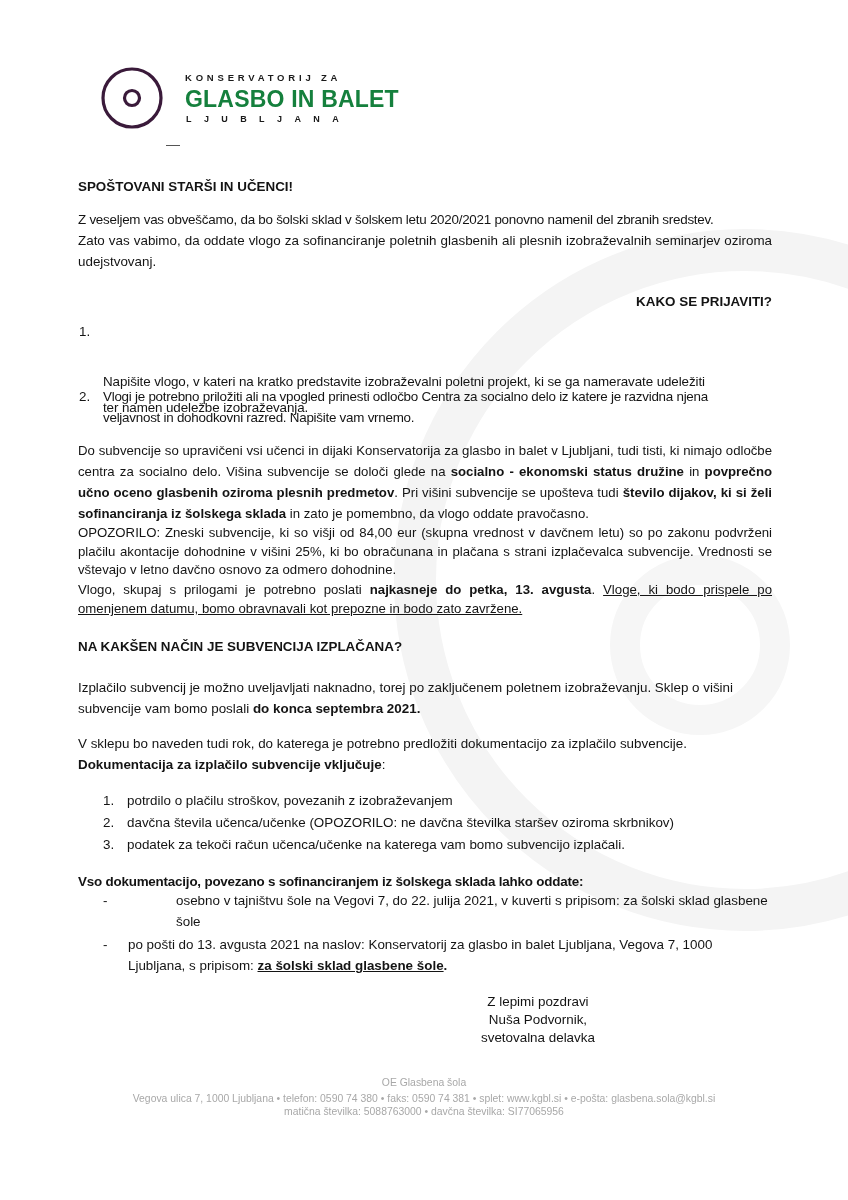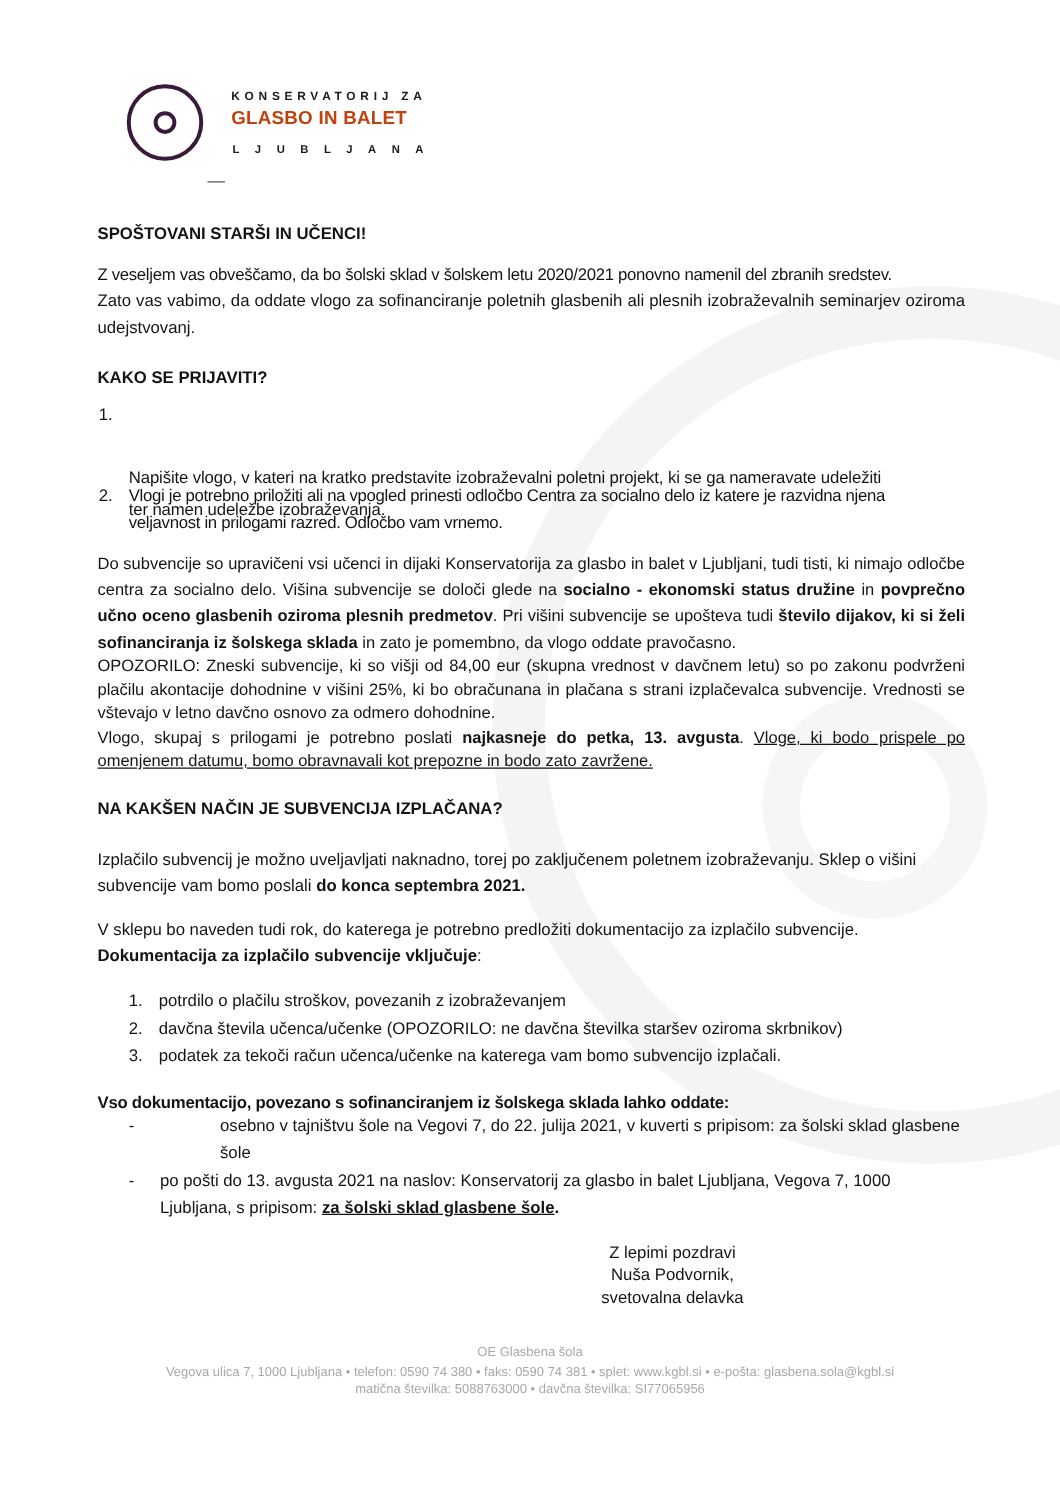--- a/index.html
+++ b/index.html
@@ -3,21 +3,21 @@
   <meta charset="utf-8">
   <style>
     html, body { margin: 0; padding: 0; background: #ffffff; }
     body { width: 848px; height: 1200px; position: relative; overflow: hidden;
       font-family: "Liberation Sans", sans-serif; color: #111; }
     .watermark { position: absolute; left: 0; top: 0; width: 848px; height: 1200px; pointer-events: none; }
     .page { position: absolute; left: 0; top: 0; width: 848px; height: 1196px; }
     .logo { position: absolute; left: 100px; top: 64px; width: 300px; height: 90px; }
     .logo-mark { position: absolute; left: 0; top: 2px; }
     .logo-line1 { position: absolute; left: 85px; top: 8px; font-size: 9.5px; letter-spacing: 3.8px; font-weight: bold; color: #1a1a1a; white-space: nowrap; }
-    .logo-line2 { position: absolute; left: 85px; top: 22px; font-size: 15px; font-weight: bold; color: #c2410c; white-space: nowrap; letter-spacing: 0.2px; }
+    .logo-line2 { position: absolute; left: 85px; top: 22px; font-size: 23px; font-weight: bold; color: #15803d; white-space: nowrap; letter-spacing: 0.2px; }
     .logo-line3 { position: absolute; left: 86px; top: 50px; font-size: 9px; letter-spacing: 12.4px; font-weight: bold; color: #1a1a1a; white-space: nowrap; }
     .logo-dash { position: absolute; left: 166px; top: 145px; width: 14px; height: 1px; background: #555; }
 
     .txt { position: absolute; left: 78px; width: 694px; font-family: "Liberation Sans Narrow", "Liberation Sans", sans-serif; font-size: 13.4px; line-height: 21px; color: #141414; }
     .heading { font-weight: bold; }
     .just { text-align: justify; }
     b { font-weight: bold; }
     u { text-decoration: underline; text-align: right; }
     .ol { position: absolute; font-size: 13.4px; line-height: 21px; color: #141414; }
     .num { position: absolute; }
@@ -46,35 +46,35 @@
   </div>
   <div class="logo-dash"></div>
 
   <div class="txt heading" style="top:176px;">SPOŠTOVANI STARŠI IN UČENCI!</div>
 
   <div class="txt" style="top:209px;">
     <div style="white-space:nowrap;letter-spacing:-0.25px;">Z veseljem vas obveščamo, da bo šolski sklad v šolskem letu 2020/2021 ponovno namenil del zbranih sredstev.</div>
     <div class="just">Zato vas vabimo, da oddate vlogo za sofinanciranje poletnih glasbenih ali plesnih izobraževalnih seminarjev oziroma udejstvovanj.</div>
   </div>
 
-  <div class="txt heading" style="top:291px;">KAKO SE PRIJAVITI?</div>
+  <div class="txt heading" style="top:291px;text-align:right;">KAKO SE PRIJAVITI?</div>
 
   <div class="ol" style="left:79px; top:321px; width:694px; height:110px;">
     <div style="position:absolute; top:0; left:0; width:694px;">
       <span class="num" style="left:0;top:0;">1.</span>
       <div style="position:absolute;left:24px;top:0;width:670px;line-height:26px;letter-spacing:-0.1px;margin-top:48px;">
         <div style="white-space:nowrap;">Napišite vlogo, v kateri na kratko predstavite izobraževalni poletni projekt, ki se ga nameravate udeležiti</div>
         <div>ter namen udeležbe izobraževanja.</div>
       </div>
     </div>
     <div style="position:absolute; top:65px; left:0; width:694px;">
       <span class="num" style="left:0;top:0;">2.</span>
       <div style="position:absolute;left:24px;top:0;width:670px;line-height:21px;letter-spacing:-0.25px;">
         <div style="white-space:nowrap;">Vlogi je potrebno priložiti ali na vpogled prinesti odločbo Centra za socialno delo iz katere je razvidna njena</div>
-        <div>veljavnost in prilogami razred. Odločbo vam vrnemo.</div>
+        <div>veljavnost in dohodkovni razred. Napišite vam vrnemo.</div>
       </div>
     </div>
   </div>
 
   <div class="txt just" style="top:440px; line-height:21px; font-size:13.2px;">
     <span>Do subvencije so upravičeni vsi učenci in dijaki Konservatorija za glasbo in balet v Ljubljani, tudi tisti, ki nimajo odločbe centra za socialno delo. Višina subvencije se določi glede na </span><b>socialno - ekonomski status družine</b><span> in </span><b>povprečno učno oceno glasbenih oziroma plesnih predmetov</b><span>. Pri višini subvencije se upošteva tudi </span><b>število dijakov, ki si želi sofinanciranja  iz šolskega sklada</b><span> in zato je pomembno, da vlogo oddate pravočasno.</span>
   </div>
 
   <div class="txt just" style="top:524px; line-height:18.5px; font-size:13.2px;">OPOZORILO: Zneski subvencije, ki so višji od 84,00 eur (skupna vrednost v davčnem letu) so po zakonu podvrženi plačilu akontacije dohodnine v višini 25%, ki bo obračunana in plačana s strani izplačevalca subvencije. Vrednosti se vštevajo v letno davčno osnovo za odmero dohodnine.</div>
 

